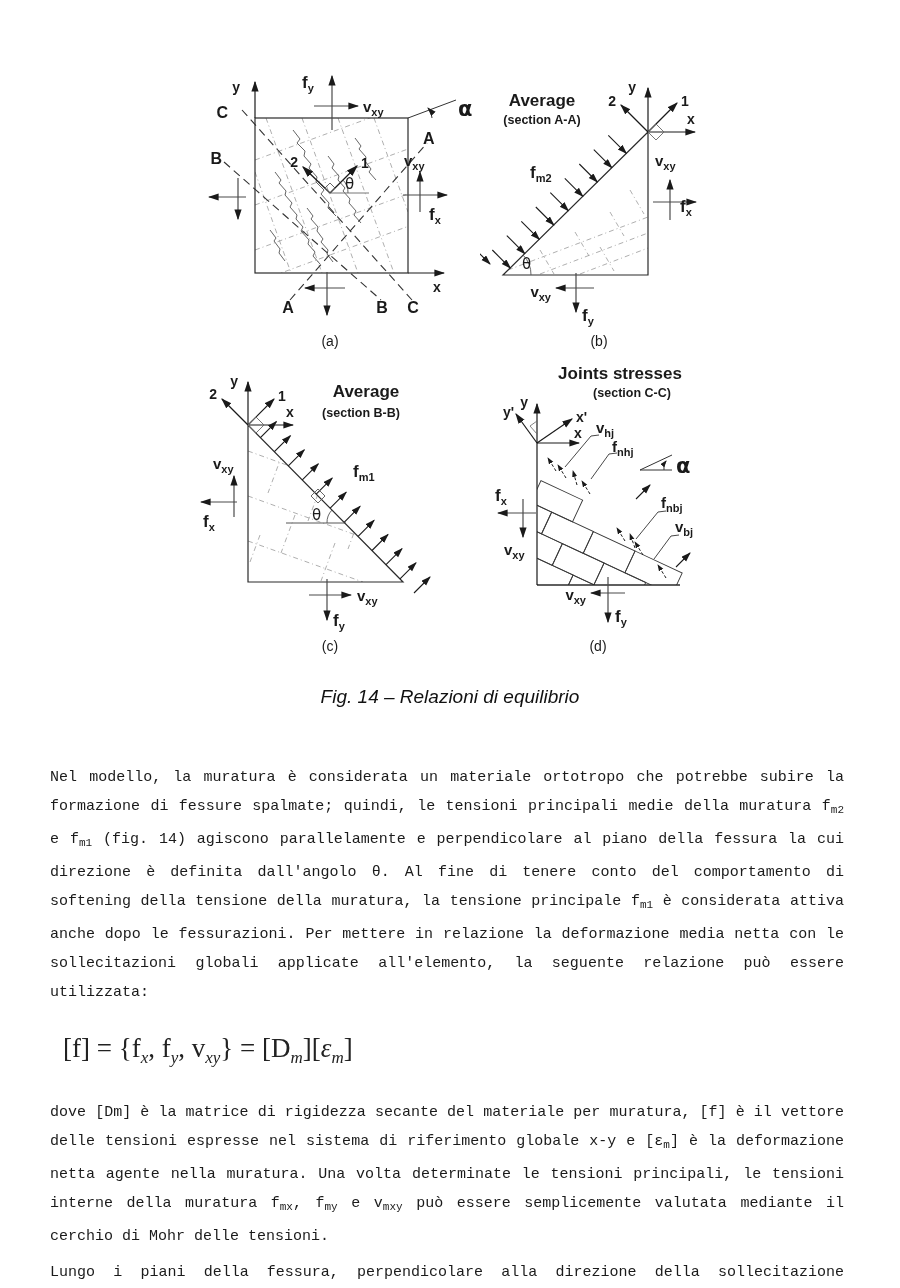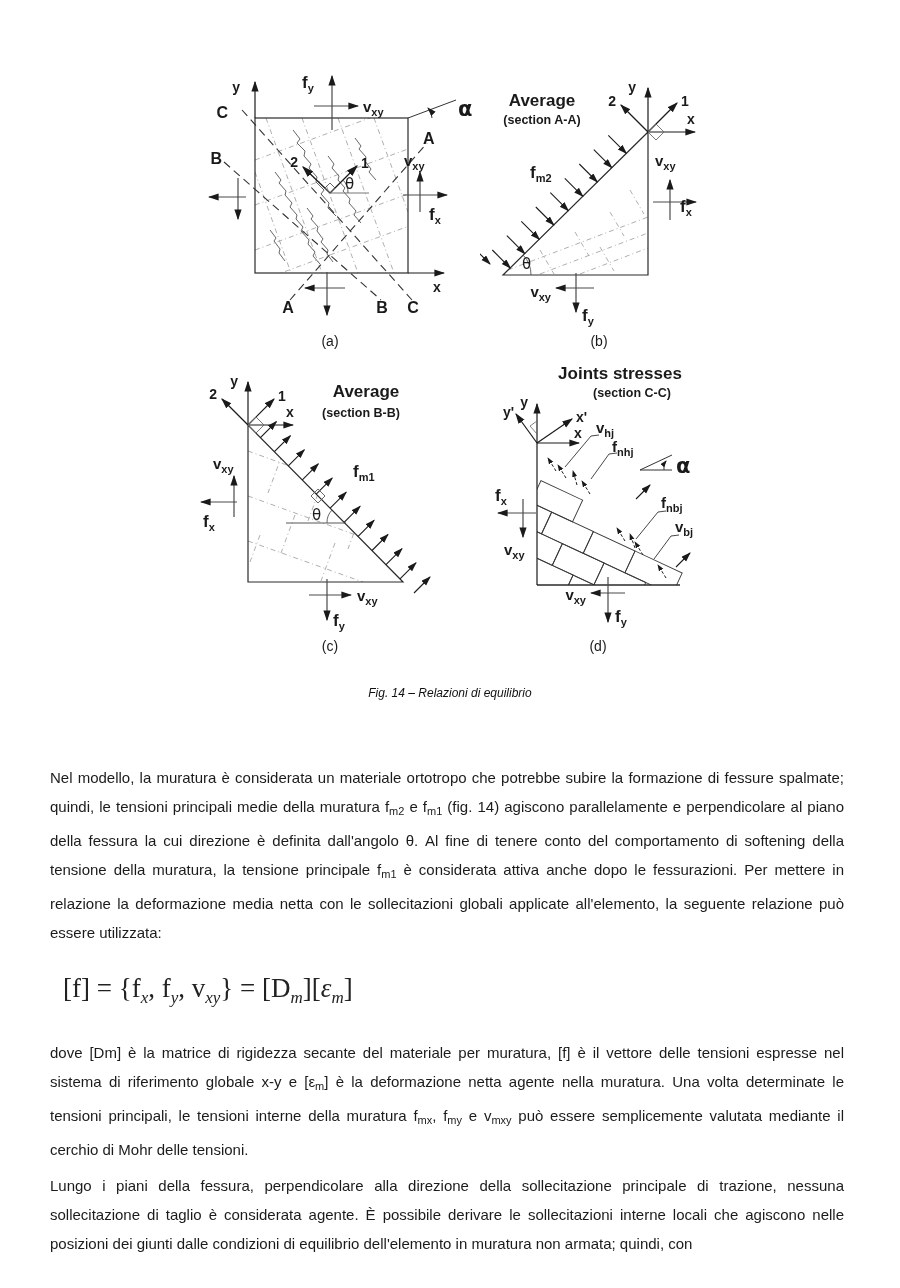--- a/index.html
+++ b/index.html
@@ -11,23 +11,23 @@
   text.lbl2{font-weight:bold;font-size:15px;}
   tspan.ss{font-size:11px;font-weight:bold;}
   text.axis{font-weight:bold;font-size:14px;}
   text.greek{font-size:15px;font-family:"DejaVu Sans",sans-serif;font-weight:normal;}
   text.greekbig{font-size:21px;font-family:"DejaVu Sans",sans-serif;font-weight:bold;}
   text.sect{font-weight:bold;font-size:16px;}
   text.ptitle{font-weight:bold;font-size:17px;}
   text.psub{font-weight:bold;font-size:12.5px;}
   text.tag{font-size:14px;}
   .caption{position:absolute;left:0;top:686px;width:100%;text-align:center;
-           font-style:italic;font-size:12px;color:#111;}
+           font-style:italic;font-size:19px;color:#111;}
   .bodytext{position:absolute;left:50px;top:763px;width:806px;}
-  .bodytext p{margin:0 12px 7px 0;font-size:15px;line-height:29px;text-align:justify;color:#1b1b1b;}
+  .bodytext p{margin:0 12px 7px 0;font-size:15px;line-height:29px;text-align:justify;color:#1b1b1b;font-family:Liberation Mono, monospace;}
   .bodytext p span.sub, .equation span.sub{font-size:11px;vertical-align:-3px;}
   .equation{margin:26px 0 30px 13px;font-family:Liberation Serif, serif;font-size:27px;color:#222;}
   .equation span.sub{font-size:17px;vertical-align:-6px;font-style:italic;}
   .equation span.it{font-style:italic;}
 </style>
 </head>
 <body>
 
 <div class="page">
 

